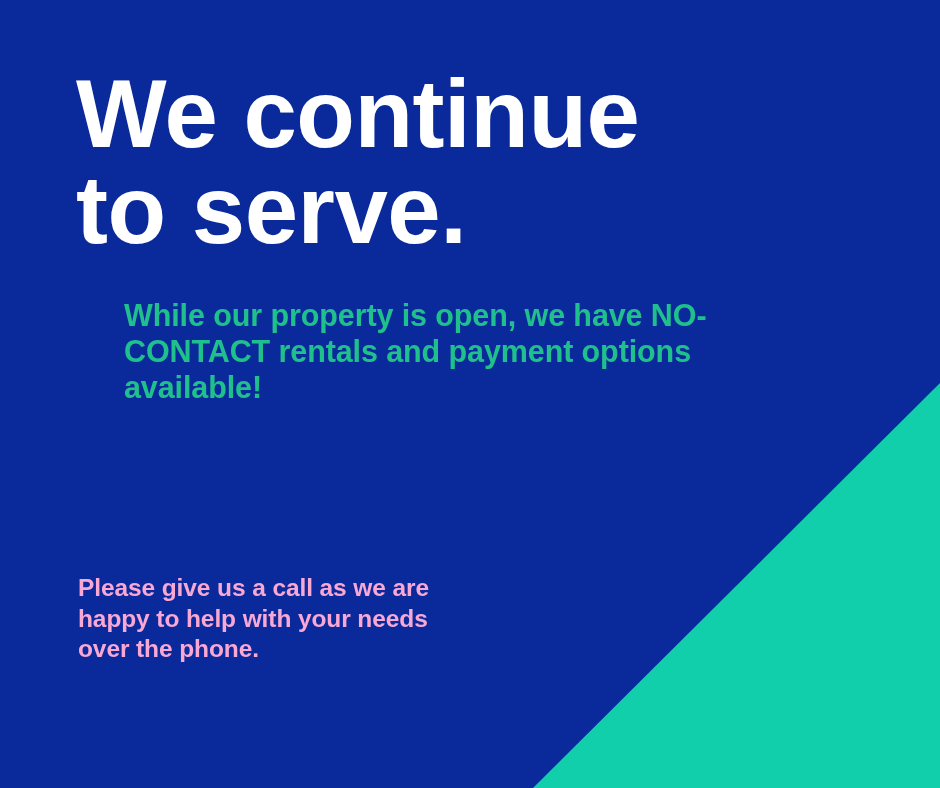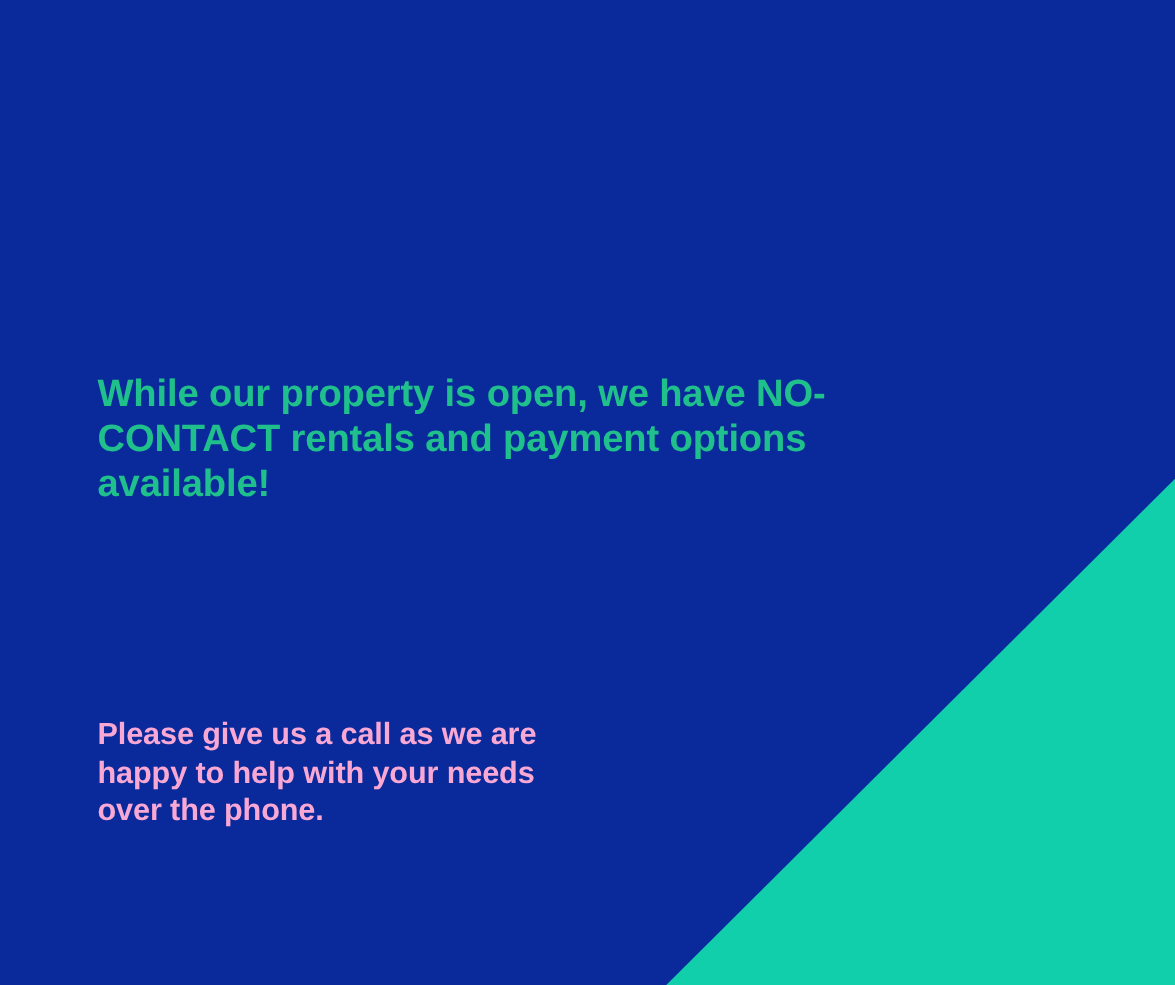--- a/index.html
+++ b/index.html
@@ -85,21 +85,23 @@
 <body style="background: rgb(10, 42, 156);">
 
 <div class="poster" style="background: rgb(10, 42, 156);">
 
   <svg class="corner-triangle" viewBox="0 0 940 788" width="940" height="788" xmlns="http://www.w3.org/2000/svg" preserveAspectRatio="none">
     <polygon id="tri" points="533,788 940,383 940,788" fill="#12CFAB"></polygon>
   </svg>
 
   <div class="content">
 
+    <h1 class="headline" style="color: rgb(255, 255, 255);">We continue
+to serve.</h1>
 
-    <p class="subhead" style="color: rgb(32, 192, 140);">While our property is open, we have NO-CONTACT rentals and payment options available!</p>
+    <p class="subhead" style="color: rgb(32, 192, 140); margin-left: 46px;">While our property is open, we have NO-CONTACT rentals and payment options available!</p>
 
     <p class="closing" style="color: #f9a8d4;">Please give us a call as we are
 happy to help with your needs
 over the phone.</p>
 
   </div>
 </div>
 
 </body></html>

